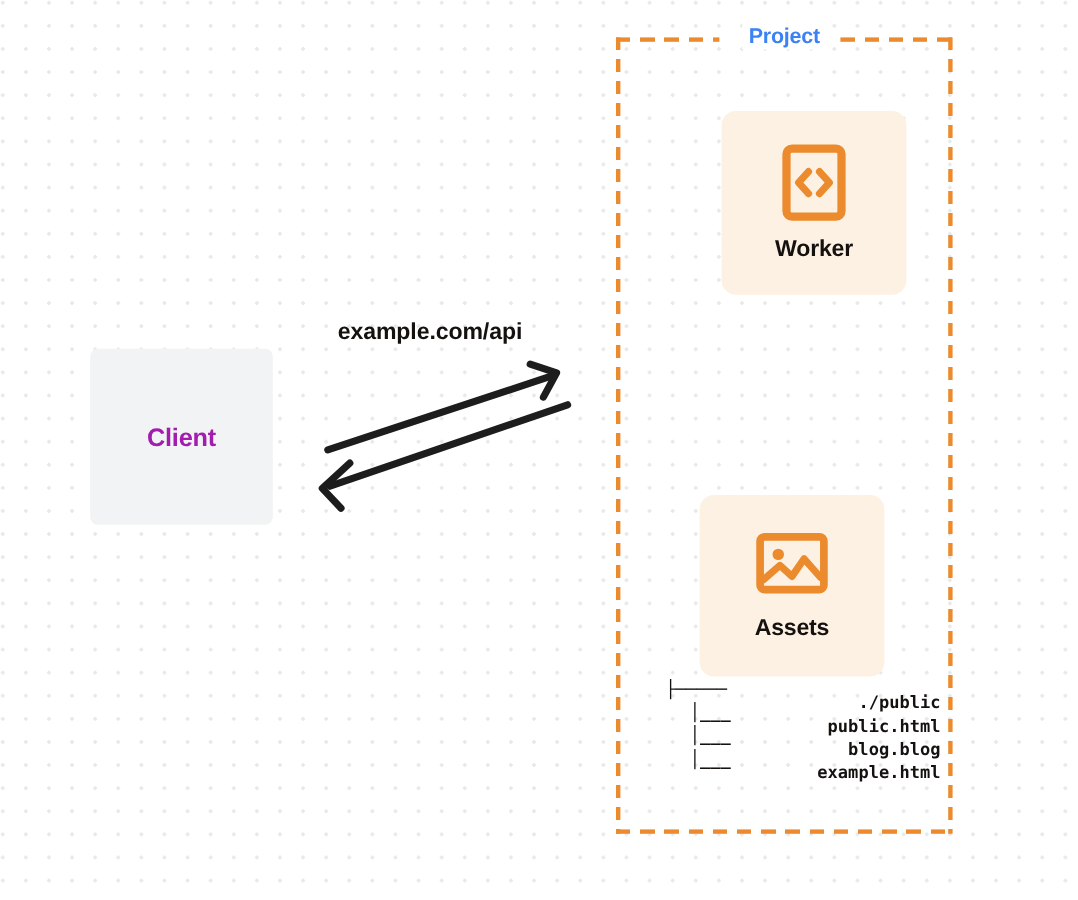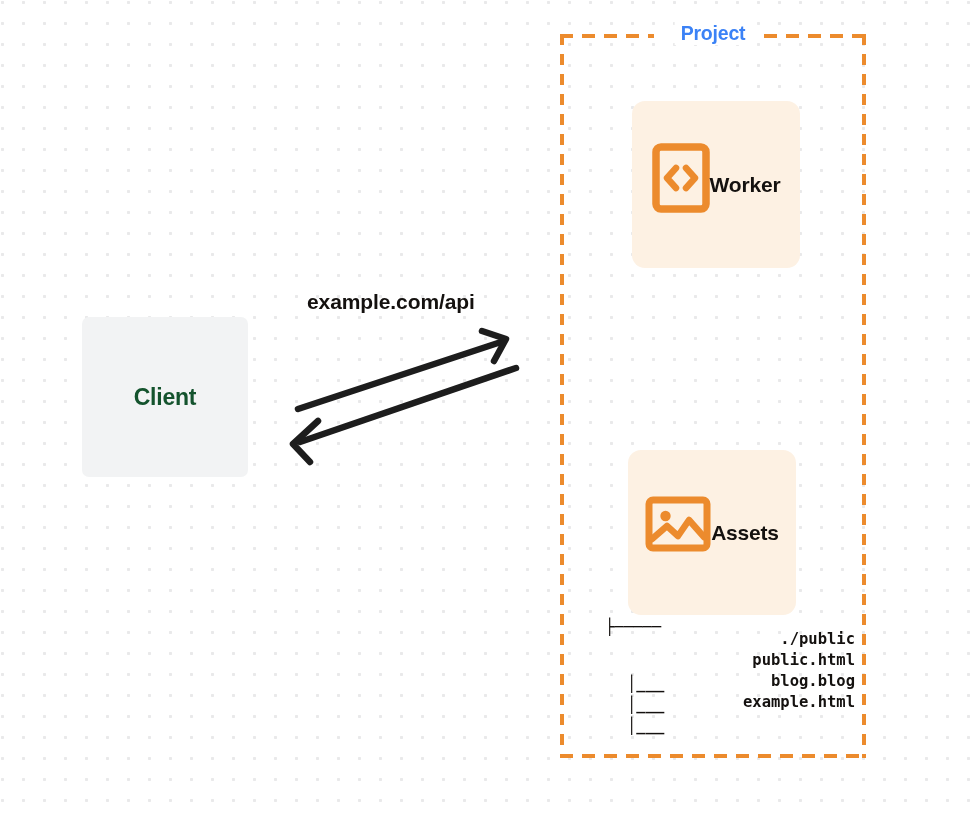--- a/index.html
+++ b/index.html
@@ -28,21 +28,21 @@
     height: 160px;
     background: #f2f3f4;
     border-radius: 7px;
     display: flex;
     align-items: center;
     justify-content: center;
   }
   #client-label {
     font-size: 23px;
     font-weight: bold;
-    color: #14532d;
+    color: #a21caf;
     letter-spacing: -0.2px;
   }
 
   
   #arrows {
     position: absolute;
     left: 270px;
     top: 320px;
     width: 260px;
     height: 150px;
@@ -106,32 +106,33 @@
     letter-spacing: -0.2px;
     white-space: nowrap;
   }
 
   
   .service-card {
     position: absolute;
     background: #fdf1e3;
     border-radius: 13px;
     display: flex;
-    flex-direction: row;
+    flex-direction: column;
     align-items: center;
+    margin-left: 24px;
   }
   #worker-card {
     left: 72px;
     top: 67px;
     width: 168px;
     height: 167px;
     justify-content: center;
   }
   #assets-card {
-    left: 68px;
+    left: 52px;
     top: 416px;
     width: 168px;
     height: 165px;
     justify-content: center;
   }
   .card-icon { display: block; }
   #worker-card .card-icon { margin-bottom: 14px; }
   #assets-card .card-icon { margin-bottom: 18px; }
   .card-label {
     font-size: 21px;
@@ -162,21 +163,21 @@
     right: 0;
     top: 12px;
   }
   .tree-connector {
     position: absolute;
     left: 0;
     top: 0;
     color: #14110f;
   }
   #tree-row-0 .tree-connector { left: 0; }
-  .tree-child .tree-connector { left: 22px; margin-top: 36px; }
+  .tree-child .tree-connector { left: 22px; }
 </style>
 </head>
 <body>
 
 <div id="canvas">
 
   <div id="client-box">
     <span id="client-label">Client</span>
   </div>
 

